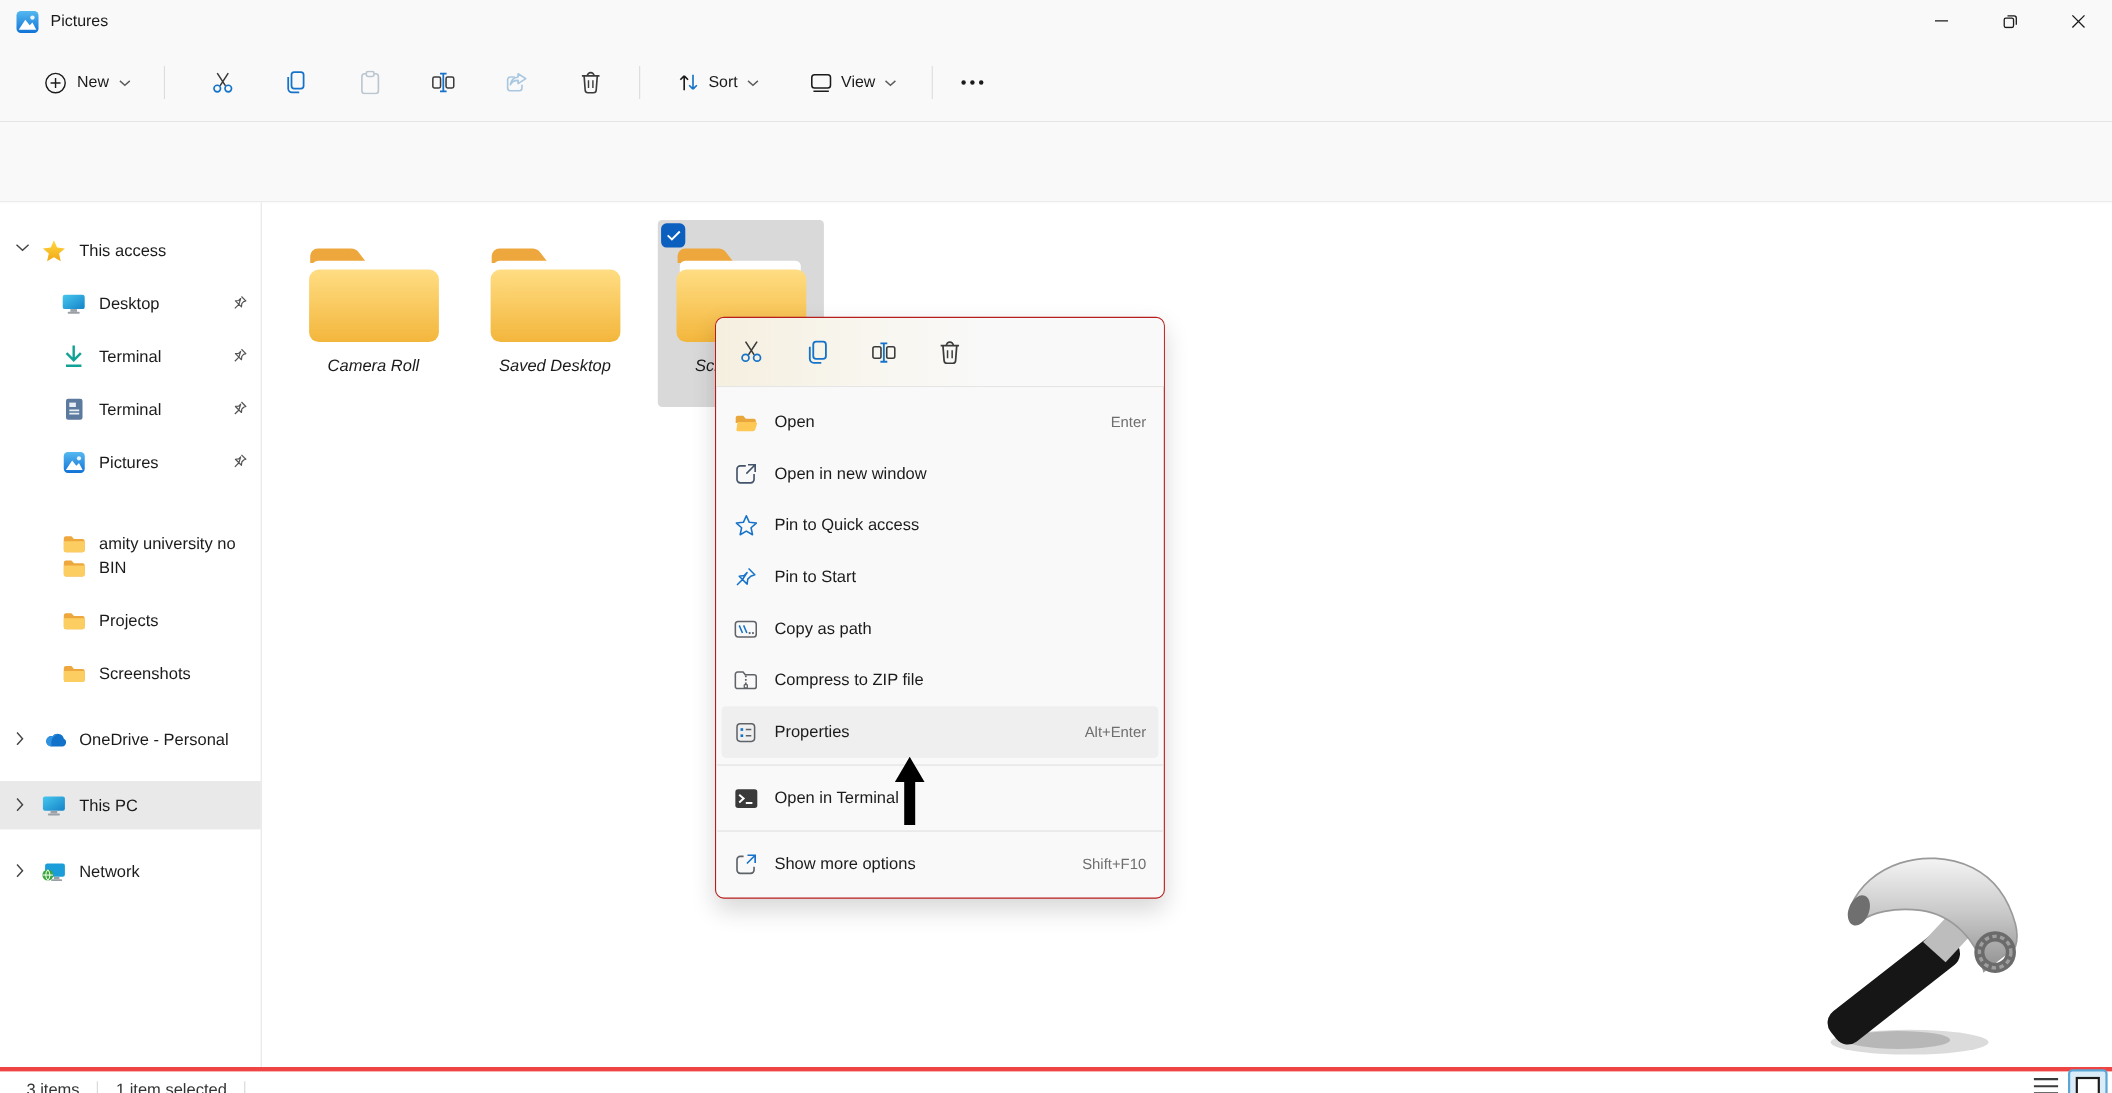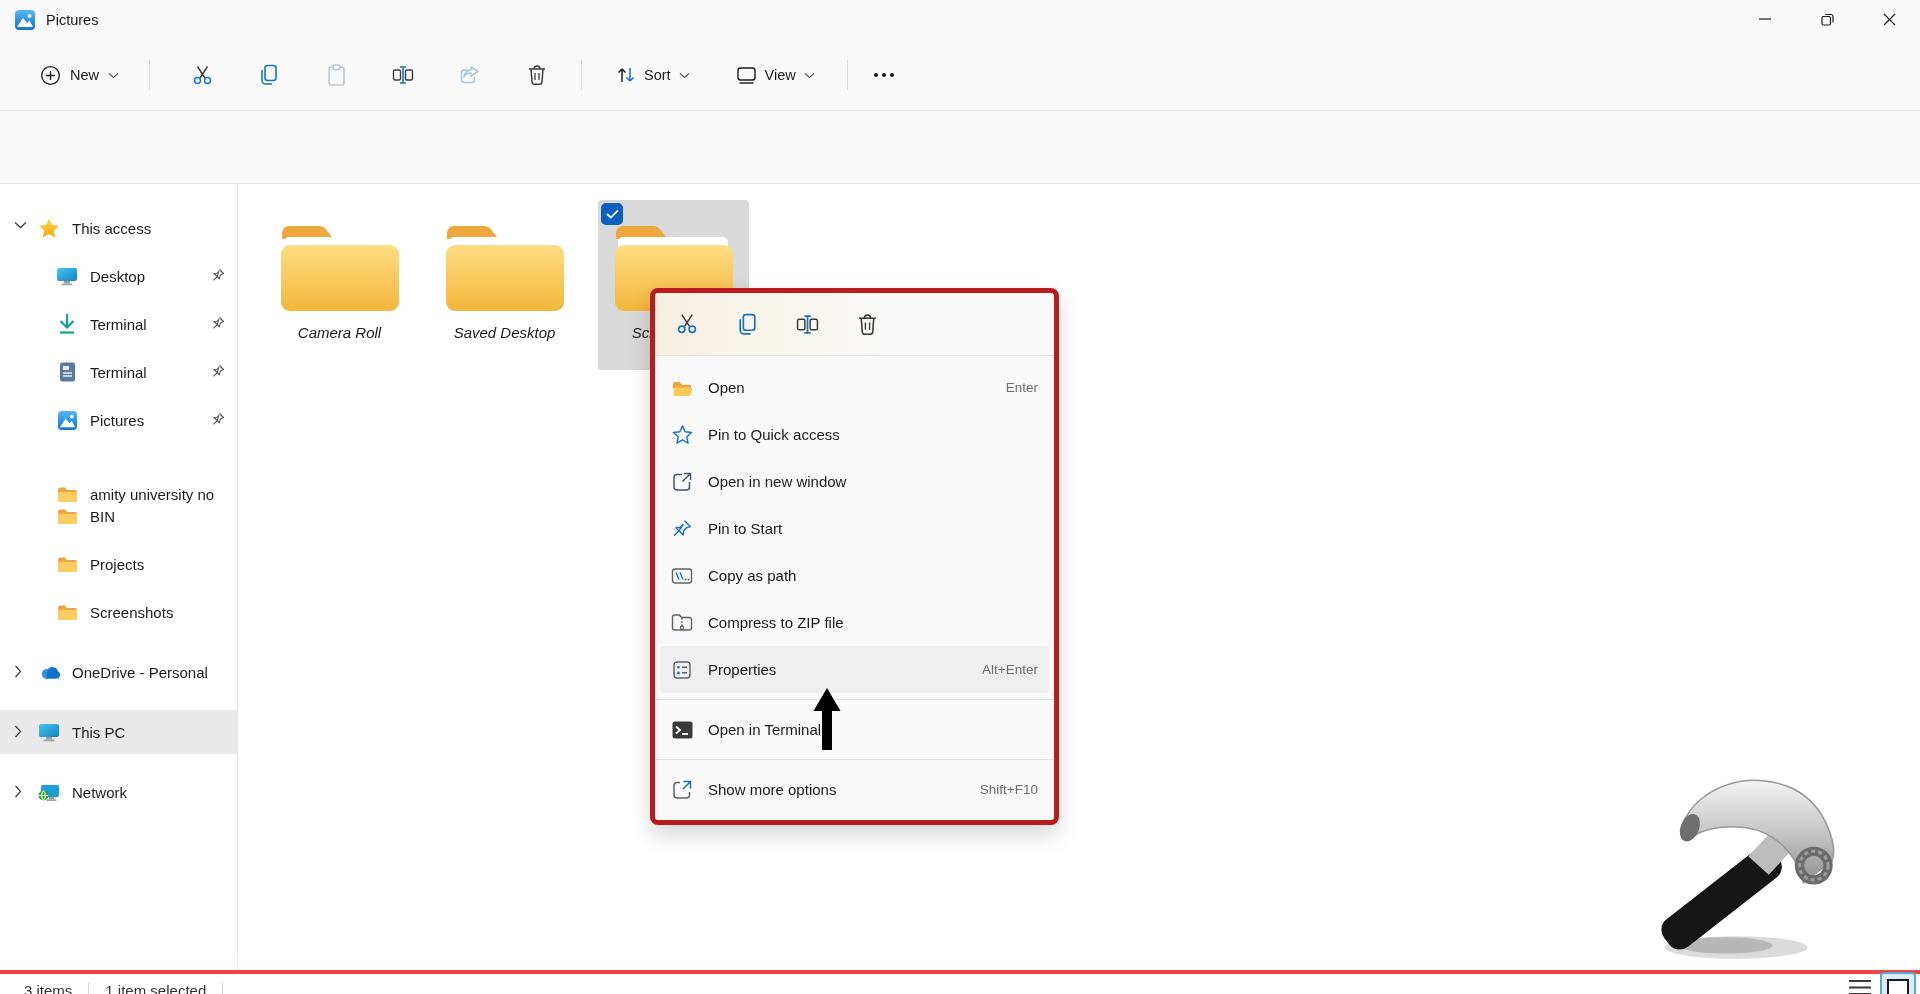--- a/index.html
+++ b/index.html
@@ -48,21 +48,21 @@
   .s-icon{width:22px;height:22px;margin-left:10px;flex:0 0 auto;display:flex;align-items:center;justify-content:center;}
   .lvl1 .s-icon{margin-left:56px;}
   .s-label{margin-left:12px;white-space:nowrap;overflow:hidden;}
   .s-pin{position:absolute;right:12px;top:14px;}
   
   .tile{position:absolute;top:200px;width:151px;height:170px;border-radius:4px;display:flex;flex-direction:column;align-items:center;}
   .tile.selected{background:#d9d9d9;}
   .tile-label{font-size:15px;margin-top:8px;white-space:nowrap;font-style:italic;}
   .tile-check{position:absolute;left:3px;top:3px;width:22px;height:22px;border-radius:5px;background:#0b5fbf;display:flex;align-items:center;justify-content:center;}
   
-  .context-menu{position:absolute;left:650px;top:288px;width:409px;background:#f9f9f9;border:5px solid #b91c1c;border-radius:8px;box-shadow:0 10px 22px rgba(0,0,0,.16);z-index:50;padding-bottom:7px;box-sizing:border-box;}
+  .context-menu{position:absolute;left:650px;top:288px;width:409px;background:#f9f9f9;border:1px solid #b91c1c;border-radius:8px;box-shadow:0 10px 22px rgba(0,0,0,.16);z-index:50;padding-bottom:7px;box-sizing:border-box;}
   .cm-iconrow{height:62px;display:flex;align-items:center;padding-left:12px;gap:20px;background:linear-gradient(90deg,#f5efdf 0%,#f8f6ef 35%,#f9f9f9 60%);border-radius:8px 8px 0 0;border-bottom:1px solid #e3e3e3;}
   .cm-iconbtn{width:40px;height:40px;display:flex;align-items:center;justify-content:center;border:none;background:transparent;border-radius:4px;}
   .cm-items{padding-top:8px;}
   .menu-item{display:flex;align-items:center;height:47px;margin:0 5px;padding:0 11px;border-radius:4px;font-size:15px;}
   .menu-item.hl{background:#efefef;}
   .mi-icon{width:22px;height:22px;margin-right:15px;display:flex;align-items:center;justify-content:center;flex:0 0 auto;}
   .mi-shortcut{margin-left:auto;color:#6e6e6e;font-size:13.5px;padding-left:10px;text-align:right;}
   .cm-sep{height:1px;background:#e0e0e0;margin:6px 1px;}
   
   .statusbar{position:absolute;left:0;right:0;top:970px;height:24px;border-top:4px solid #ef4444;background:#fff;}
@@ -616,35 +616,35 @@
           <svg width="23" height="20" viewBox="0 0 24 21">
             <path d="M2,6 a2,2 0 0 1 2,-2 h5.5 l2.5,3 H20 a2,2 0 0 1 2,2 v2 H2 Z" fill="#e9a73b"></path>
             <path d="M3.8,10 H21.3 a1.8,1.8 0 0 1 1.7,2.3 l-1.6,5.2 a2.6,2.6 0 0 1 -2.5,1.8 H4.6 a1.9,1.9 0 0 1 -1.85,-2.35 Z" fill="#fdc954"></path>
           </svg>
         </span>
       <span class="mi-label">Open</span>
       <span class="mi-shortcut">Enter</span>
     </div>
     <div class="menu-item">
       <span class="mi-icon">
-          <svg width="21" height="21" viewBox="0 0 22 22">
-            <path d="M11,2 L13.8,8.2 L20.5,8.9 L15.5,13.4 L16.9,20 L11,16.6 L5.1,20 L6.5,13.4 L1.5,8.9 L8.2,8.2 Z" fill="none" stroke="#1673c9" stroke-width="1.5" stroke-linejoin="round"></path>
-          </svg>
-        </span>
-      <span class="mi-label">Pin to Quick access</span>
-      <span class="mi-shortcut"></span>
-    </div>
-    <div class="menu-item">
-      <span class="mi-icon">
           <svg width="20" height="20" viewBox="0 0 20 20">
             <path d="M10,2.5 H5 a3,3 0 0 0 -3,3 V15 a3,3 0 0 0 3,3 h9.5 a3,3 0 0 0 3,-3 V10" fill="none" stroke="#44546a" stroke-width="1.5"></path>
             <path d="M12,1.5 h6.5 v6.5 M18.5,1.5 L10.5,9.5" fill="none" stroke="#44546a" stroke-width="1.5"></path>
           </svg>
         </span>
       <span class="mi-label">Open in new window</span>
+      <span class="mi-shortcut"></span>
+    </div>
+    <div class="menu-item">
+      <span class="mi-icon">
+          <svg width="21" height="21" viewBox="0 0 22 22">
+            <path d="M11,2 L13.8,8.2 L20.5,8.9 L15.5,13.4 L16.9,20 L11,16.6 L5.1,20 L6.5,13.4 L1.5,8.9 L8.2,8.2 Z" fill="none" stroke="#1673c9" stroke-width="1.5" stroke-linejoin="round"></path>
+          </svg>
+        </span>
+      <span class="mi-label">Pin to Quick access</span>
       <span class="mi-shortcut"></span>
     </div>
     <div class="menu-item">
       <span class="mi-icon">
           <svg width="20" height="20" viewBox="0 0 20 20">
             <path d="M12.5,1.8 L18.2,7.5 L14.5,8.8 L11.8,11.5 L11.2,16 L7,11.8 L2,16.8 M7,11.8 L4,8.8 L8.5,8.2 L11.2,5.5 Z" fill="none" stroke="#1673c9" stroke-width="1.4" stroke-linejoin="round"></path>
           </svg>
         </span>
       <span class="mi-label">Pin to Start</span>
       <span class="mi-shortcut"></span>

